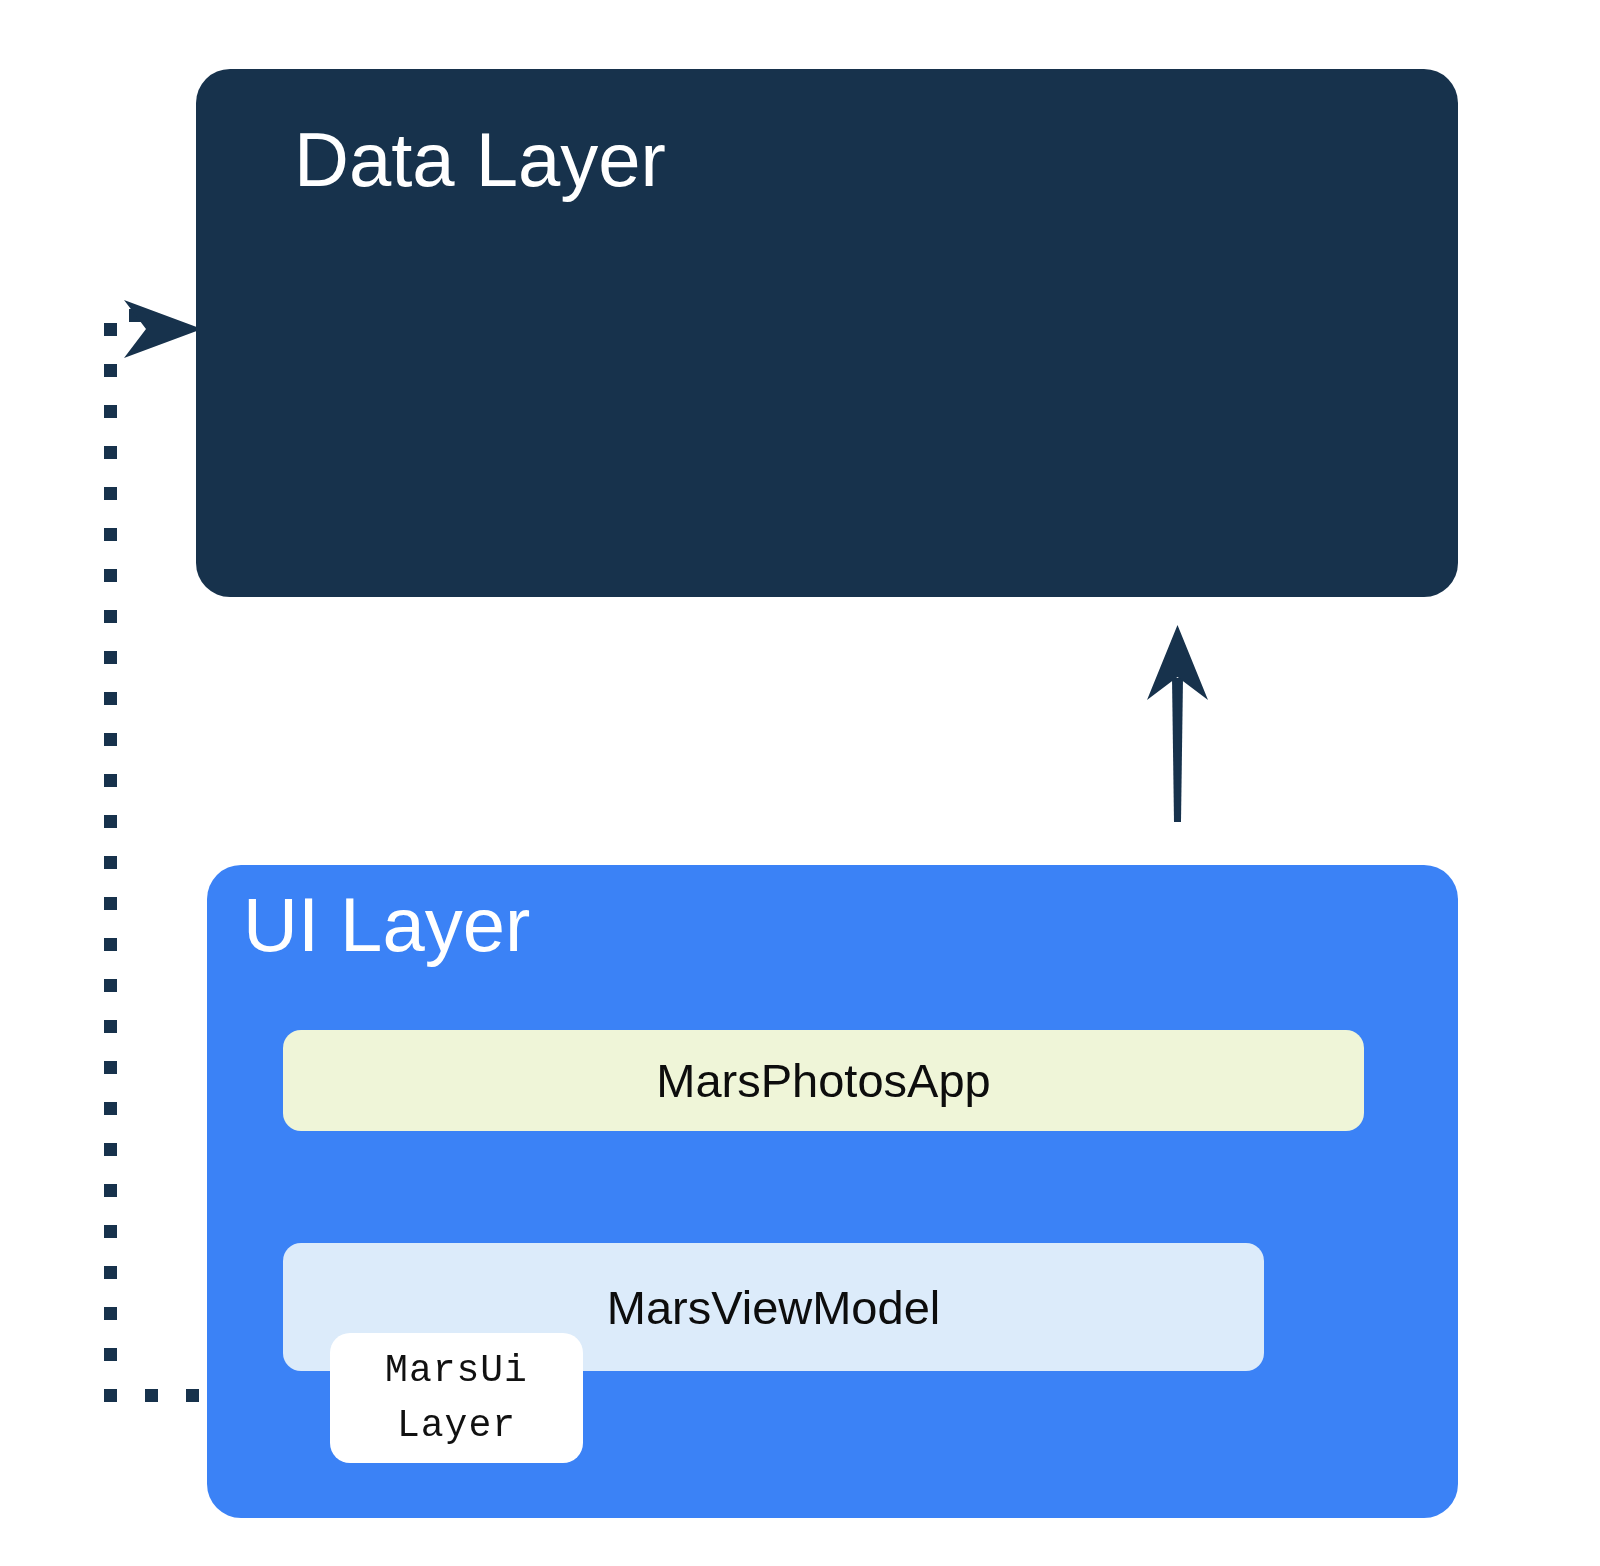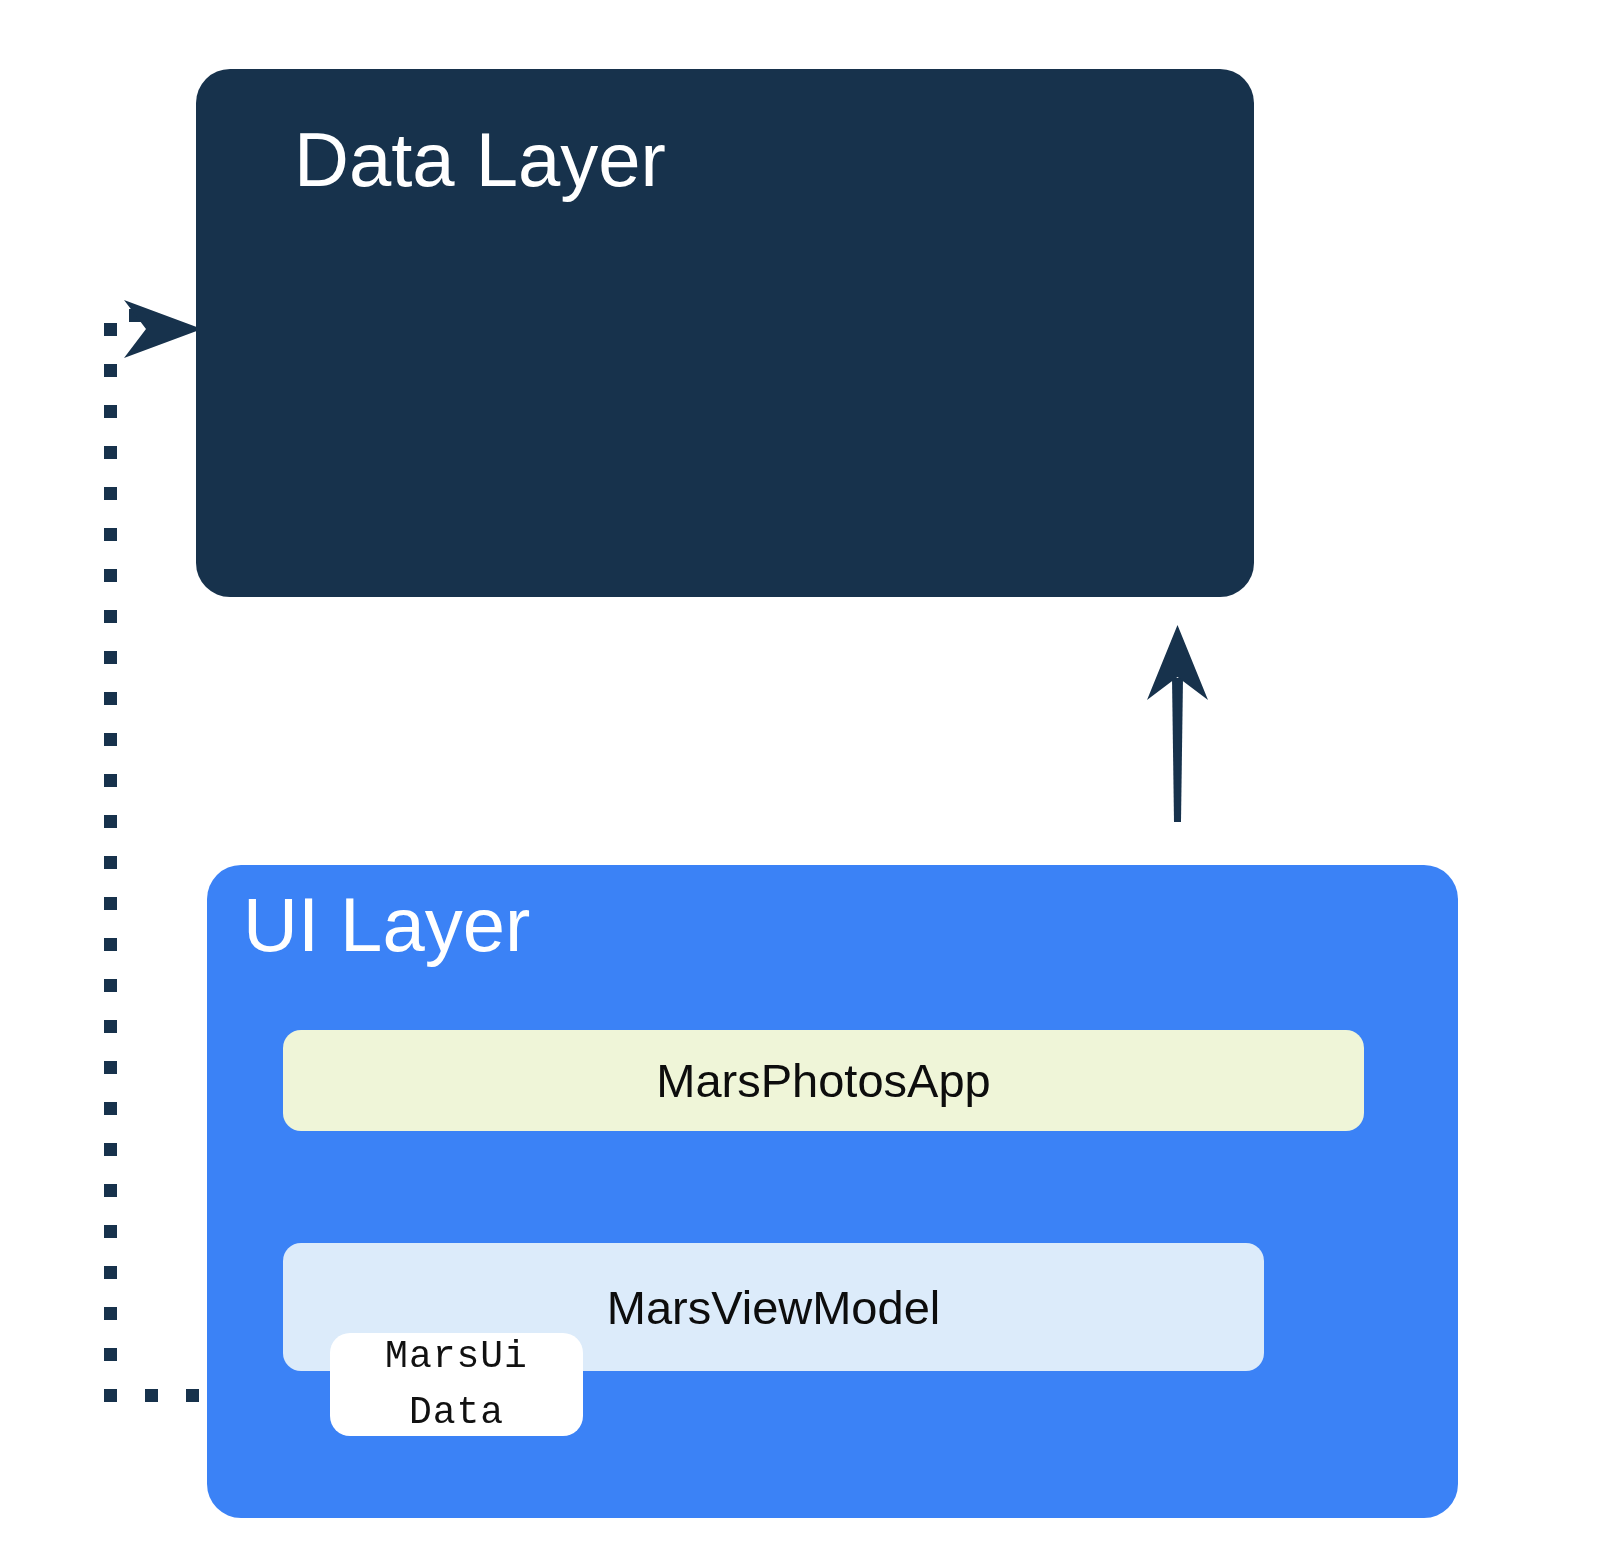--- a/index.html
+++ b/index.html
@@ -21,21 +21,21 @@
 
   
   .layer-panel {
     position: absolute;
     border-radius: 34px;
     box-sizing: border-box;
   }
   #data-layer-panel {
     left: 196px;
     top: 69px;
-    width: 1058px;
+    width: 1262px;
     height: 528px;
     background: #17324c;
   }
   #ui-layer-panel {
     left: 207px;
     top: 865px;
     width: 1251px;
     height: 653px;
     background: #3b82f6;
   }
@@ -94,21 +94,21 @@
     height: 128px;
     background: #dcebfa;
   }
 
   
   #mars-ui-state-label {
     position: absolute;
     left: 330px;
     top: 1333px;
     width: 253px;
-    height: 103px;
+    height: 130px;
     background: #ffffff;
     border-radius: 20px;
     display: flex;
     flex-direction: column;
     align-items: center;
     justify-content: center;
     font-family: "Liberation Mono", monospace;
     font-size: 38px;
     line-height: 1.45;
     color: #111111;
@@ -206,16 +206,16 @@
       <span>MarsPhotosApp</span>
     </div>
 
     <div class="component-box" id="mars-view-model-box">
       <span>MarsViewModel</span>
     </div>
   </div>
 
   <div id="mars-ui-state-label">
     <span>MarsUi</span>
-    <span>Data</span>
+    <span>Layer</span>
   </div>
 
 </div>
 
 </body></html>

